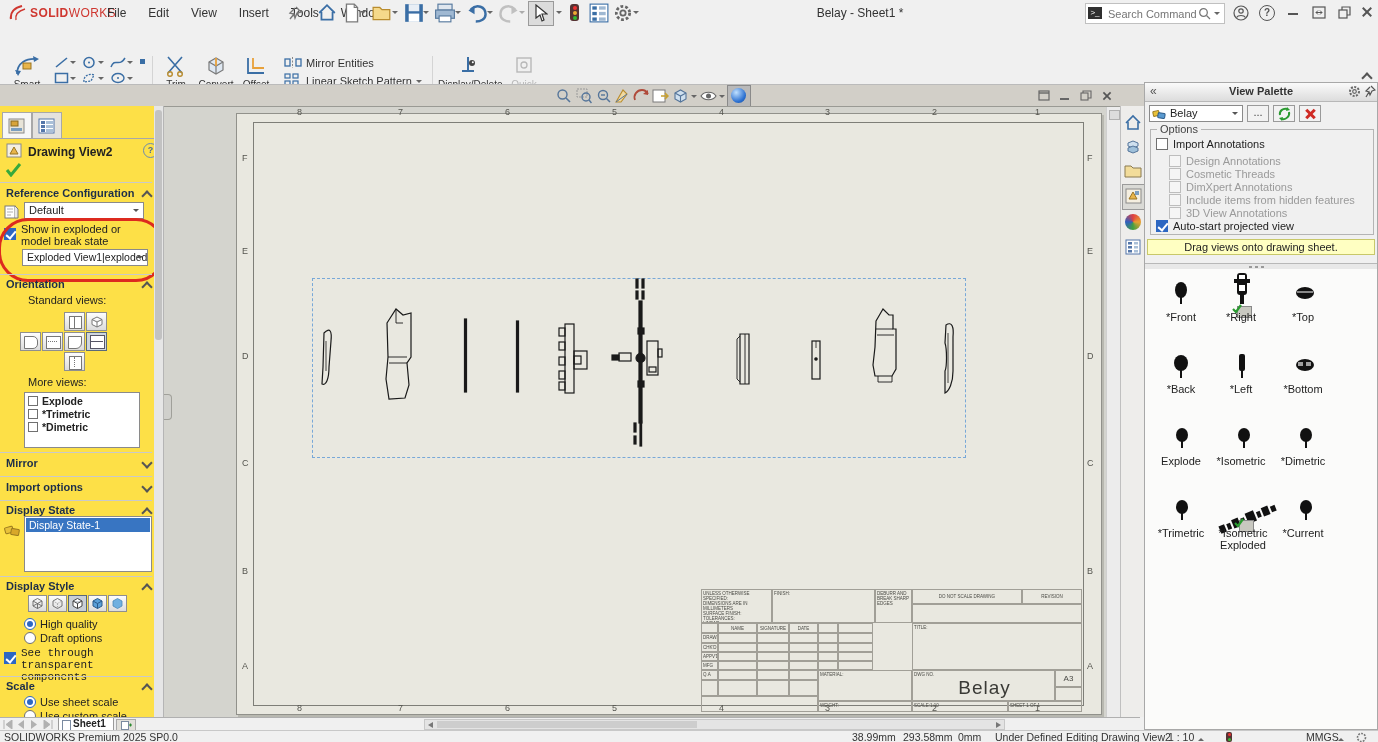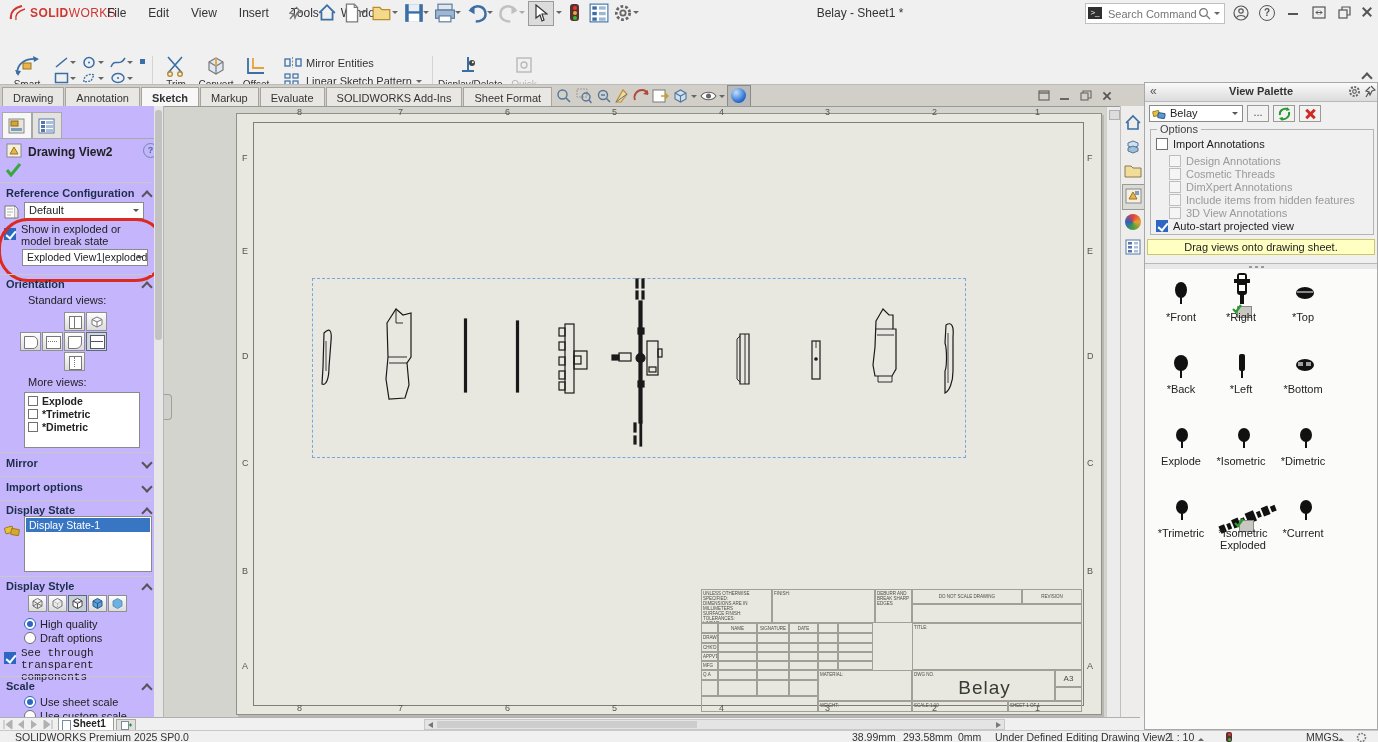--- a/index.html
+++ b/index.html
@@ -264,23 +264,20 @@
       <svg width="20" height="22" viewBox="0 0 20 22">
           <rect x="3" y="3" width="14" height="14" stroke="#aaa" fill="none" stroke-width="1.4"></rect>
           <circle cx="10" cy="10" r="3" stroke="#aaa" fill="none" stroke-width="1.3"></circle>
         </svg>
       <div style="color:#a8a8a8">Quick Snaps</div><span class="caret" style="opacity:.5"></span>
     </div>
     <div class="chev up" style="left:1363px;top:48px;"></div>
   </div>
 
   <div class="abs" style="left:0;top:84px;width:1378px;height:22px;background:#d2cfc8;border-top:1px solid #bbb;">
-    <div style="position:absolute;left:2px;top:2px;white-space:nowrap;">
-      <span class="tab">Drawing</span><span class="tab">Annotation</span><span class="tab active">Sketch</span><span class="tab">Markup</span><span class="tab">Evaluate</span><span class="tab">SOLIDWORKS Add-Ins</span><span class="tab">Sheet Format</span>
-    </div>
     
     <svg class="abs" style="left:556px;top:3px" width="16" height="16" viewBox="0 0 16 16">
         <circle cx="6.5" cy="6.5" r="4.5" stroke="#55759a" fill="none" stroke-width="1.4"></circle>
         <line x1="10" y1="10" x2="14" y2="14" stroke="#55759a" stroke-width="1.6"></line>
       </svg>
     <svg class="abs" style="left:576px;top:3px" width="16" height="16" viewBox="0 0 16 16">
         <rect x="1" y="1" width="10" height="8" stroke="#999" fill="none" stroke-dasharray="2 1"></rect>
         <circle cx="10" cy="9" r="4" stroke="#55759a" fill="none" stroke-width="1.4"></circle>
         <line x1="13" y1="12" x2="15.5" y2="15" stroke="#55759a" stroke-width="1.5"></line>
       </svg>
@@ -502,21 +499,21 @@
         </div>
     </div>
 
     <div class="abs" style="left:0;top:287px;width:8px;height:24px;background:#d0d0cc;border:1px solid #a0a09a;border-left:none;border-radius:0 4px 4px 0;"></div>
 
     <div class="abs" style="left:943px;top:0;width:13px;height:611px;background:#ececec;border-left:1px solid #cfcfcf;">
       <div style="position:absolute;left:2px;top:3px;width:9px;height:8px;background:#dcdcdc;border:1px solid #b0b0b0;"></div>
     </div>
   </div>
 
-  <div class="abs" style="left:0;top:106px;width:163px;height:611px;background:#c4b5fd;border-right:1px solid #b5b5b5;overflow:hidden;">
+  <div class="abs" style="left:0;top:106px;width:163px;height:611px;background:#fde047;border-right:1px solid #b5b5b5;overflow:hidden;">
 
     <div class="abs" style="left:2px;top:6px;width:28px;height:26px;background:#f7f7f7;border:1px solid #a8a8a8;border-bottom:none;">
       <svg style="position:absolute;left:5px;top:5px" width="17" height="16" viewBox="0 0 17 16">
           <rect x="1" y="1" width="15" height="14" fill="#e8e4d8" stroke="#8a8a8a"></rect>
           <rect x="3" y="3" width="7" height="5" fill="#d8a43a" stroke="#8a6a20"></rect>
           <rect x="3" y="10" width="11" height="3" fill="#7a9ec0"></rect>
         </svg>
     </div>
     <div class="abs" style="left:32px;top:6px;width:28px;height:26px;background:#e4e2de;border:1px solid #a8a8a8;border-bottom:none;">
       <svg style="position:absolute;left:5px;top:5px" width="17" height="16" viewBox="0 0 17 16">
@@ -866,21 +863,21 @@
           <path d="M6,0 L1,3 L6,6 Z" fill="#777"></path>
         </svg>
       <div style="position:absolute;left:12px;top:1px;width:260px;height:7px;background:#cdcdcd;"></div>
       <svg style="position:absolute;right:2px;top:2px" width="7" height="6" viewBox="0 0 7 6">
           <path d="M1,0 L6,3 L1,6 Z" fill="#777"></path>
         </svg>
     </div>
   </div>
 
   <div class="abs" style="left:0;top:730px;width:1378px;height:12px;background:#f0f0f0;border-top:1px solid #c8c8c8;">
-    <span class="statxt" style="left:4px;top:0;font-size:10.5px;margin-left:11px;">SOLIDWORKS Premium 2025 SP0.0</span>
+    <span class="statxt" style="left:4px;top:0;font-size:10.5px;">SOLIDWORKS Premium 2025 SP0.0</span>
     <span class="statxt" style="left:852px;top:0;font-size:10.5px;">38.99mm</span>
     <span class="statxt" style="left:903px;top:0;font-size:10.5px;">293.58mm</span>
     <span class="statxt" style="left:958px;top:0;font-size:10.5px;text-decoration:underline;">0mm</span>
     <span class="statxt" style="left:995px;top:0;font-size:10.5px;">Under Defined</span>
     <span class="statxt" style="left:1066px;top:0;font-size:10.5px;">Editing Drawing View2</span>
     <span class="statxt" style="left:1168px;top:0;font-size:10.5px;">1 : 10</span>
     <span class="abs" style="left:1198px;top:4px;border:3px solid transparent;border-bottom-color:#666;"></span>
     <div class="abs" style="left:1226px;top:1px;width:6px;height:10px;background:#533;border-radius:2px;">
       <div style="position:absolute;left:1.5px;top:1px;width:3px;height:3px;border-radius:50%;background:#e33;"></div>
       <div style="position:absolute;left:1.5px;top:5.5px;width:3px;height:3px;border-radius:50%;background:#3b3;"></div>

